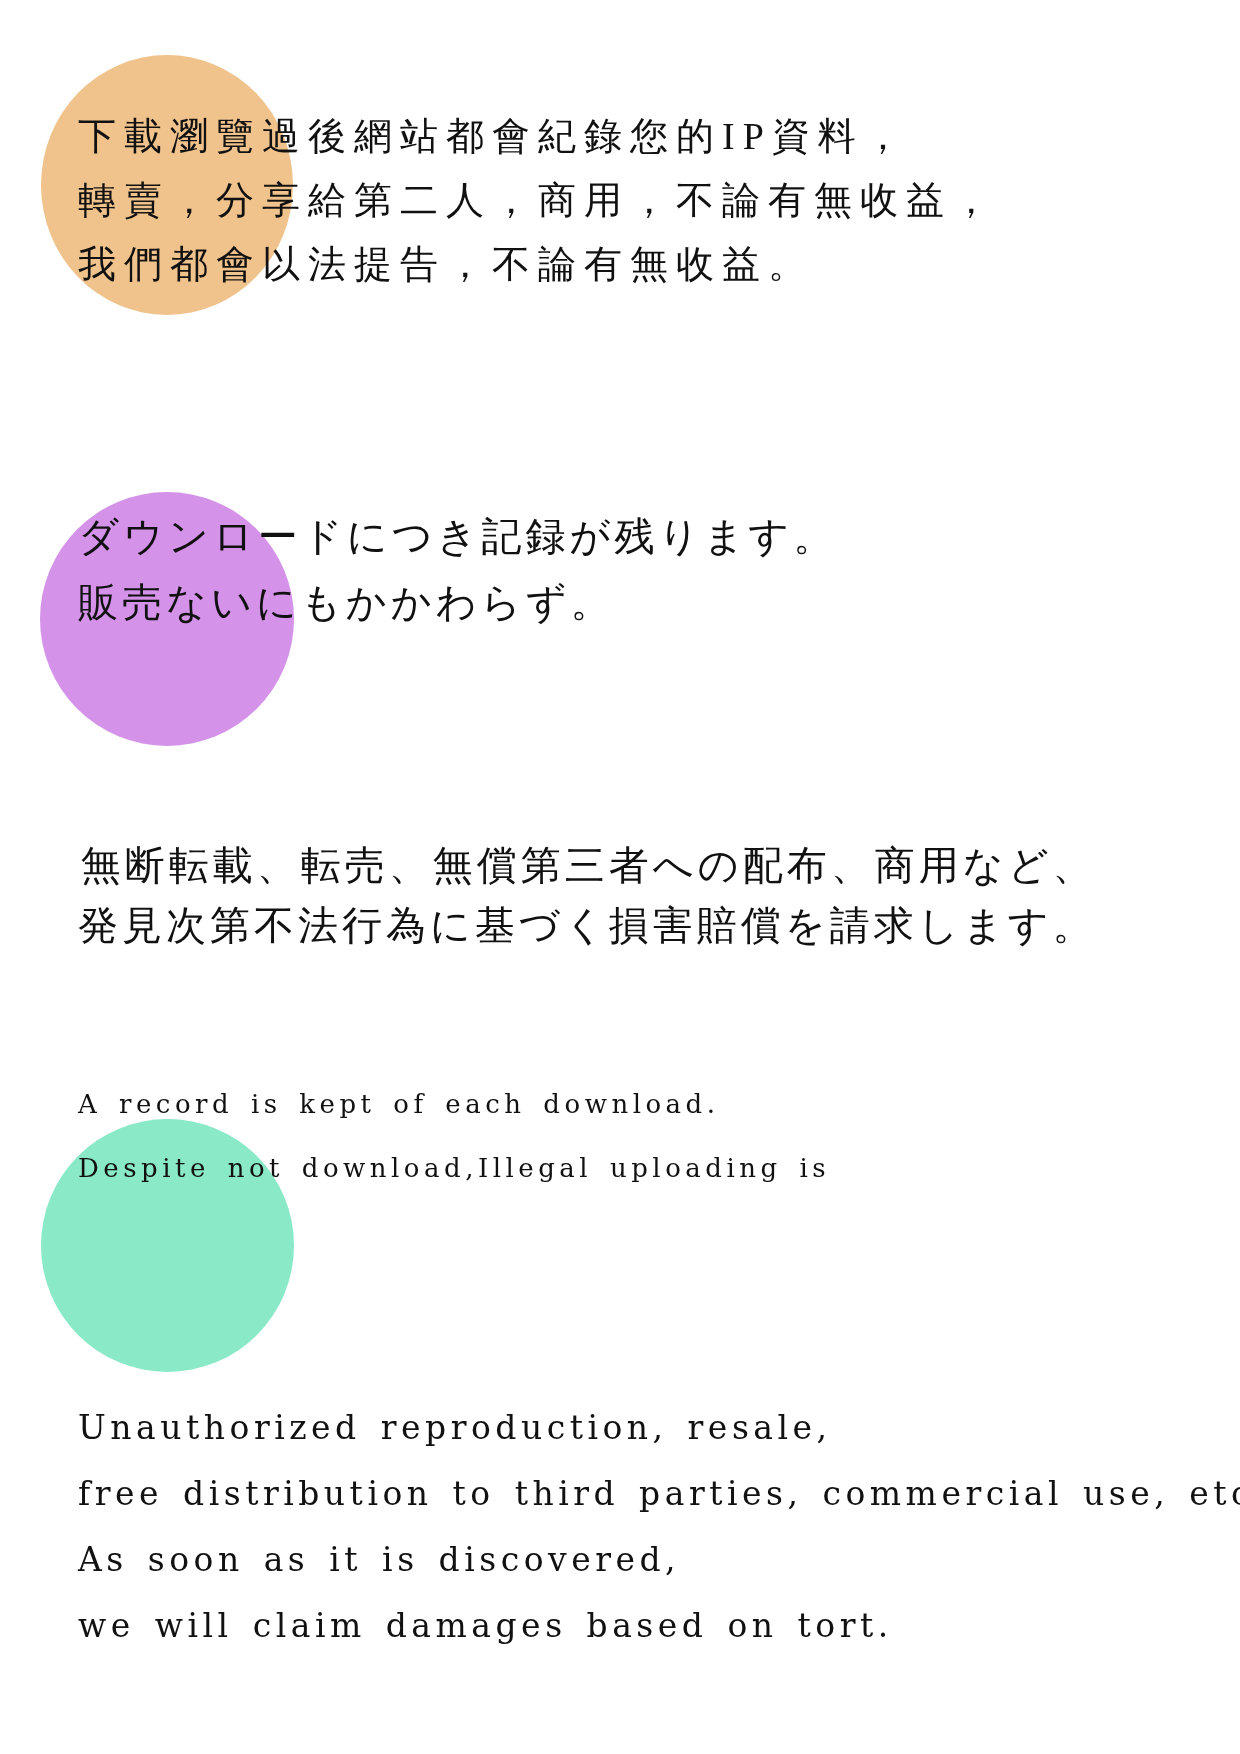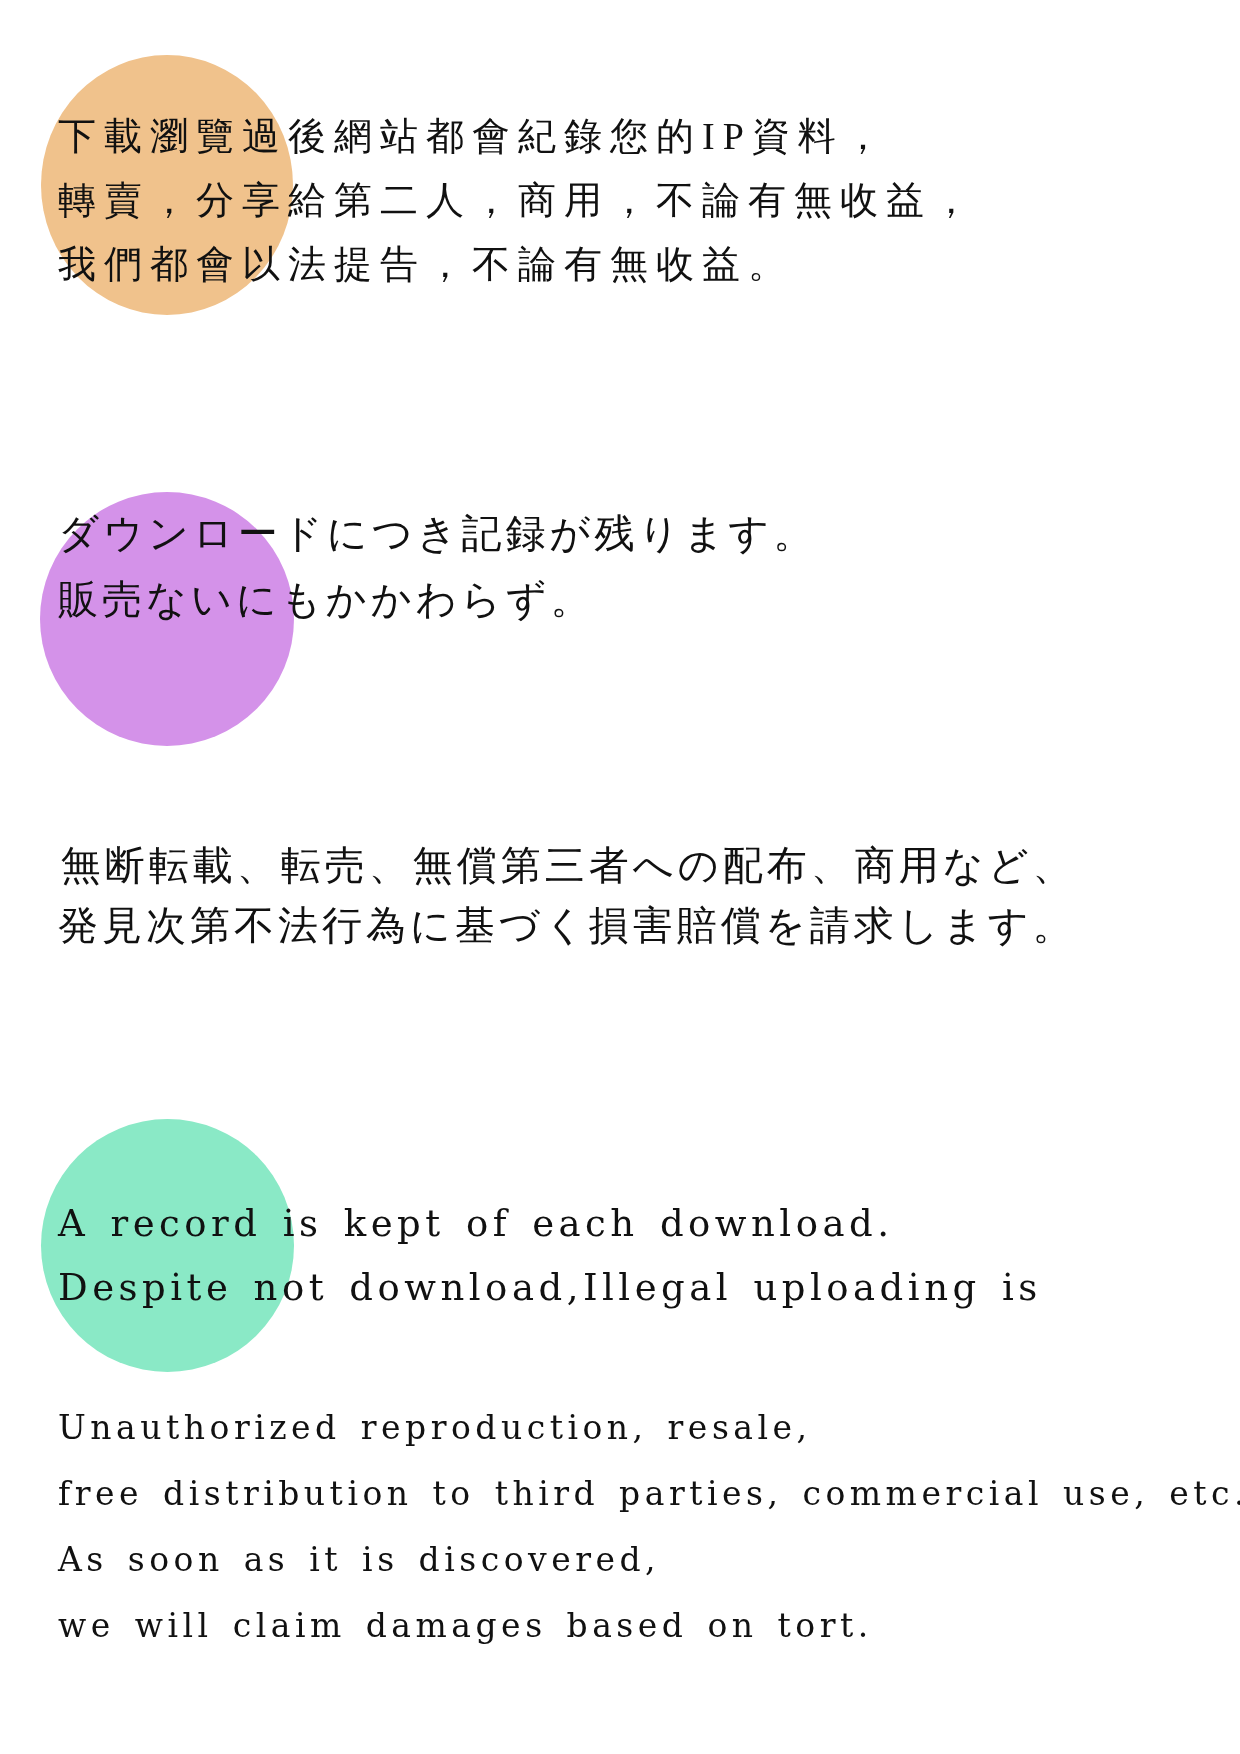--- a/index.html
+++ b/index.html
@@ -22,53 +22,53 @@
   }
   .circle.orange { left: 41px;  top: 55px;   width: 252px; height: 260px; }
   .circle.purple { left: 40px;  top: 492px;  width: 254px; height: 254px; }
   .circle.green  { left: 41px;  top: 1119px; width: 253px; height: 253px; }
 
   .block {
     position: absolute;
     left: 58px;
     z-index: 1;
   }
-  .line { white-space: nowrap; }
+  .line { white-space: nowrap; margin-left: 20px; }
 
   
   .block.zh {
     top: 104px;
     font-family: "Liberation Serif", "DejaVu Serif", serif;
     font-size: 38px;
     letter-spacing: 8px;
     line-height: 64px;
   }
 
   
   .block.jp1 {
     top: 504px;
-    font-family: Liberation Mono, monospace;
+    font-family: Liberation Serif, serif;
     font-size: 40px;
     letter-spacing: 4px;
     line-height: 66px;
   }
   .block.jp2 {
     top: 835px;
     font-family: "DejaVu Sans", "Liberation Sans", sans-serif;
     font-size: 40px;
     letter-spacing: 4px;
     line-height: 60px;
     text-align: right;
   }
 
   
   .block.en1 {
-    top: 1192px;
+    top: 1072px;
     font-family: "DejaVu Serif", "Liberation Serif", serif;
-    font-size: 37px;
+    font-size: 26px;
     letter-spacing: 4.5px;
     word-spacing: 5px;
     line-height: 64px;
   }
   .block.en2 {
     top: 1395px;
     font-family: "DejaVu Serif", "Liberation Serif", serif;
     font-size: 33px;
     letter-spacing: 4.5px;
     word-spacing: 5px;

